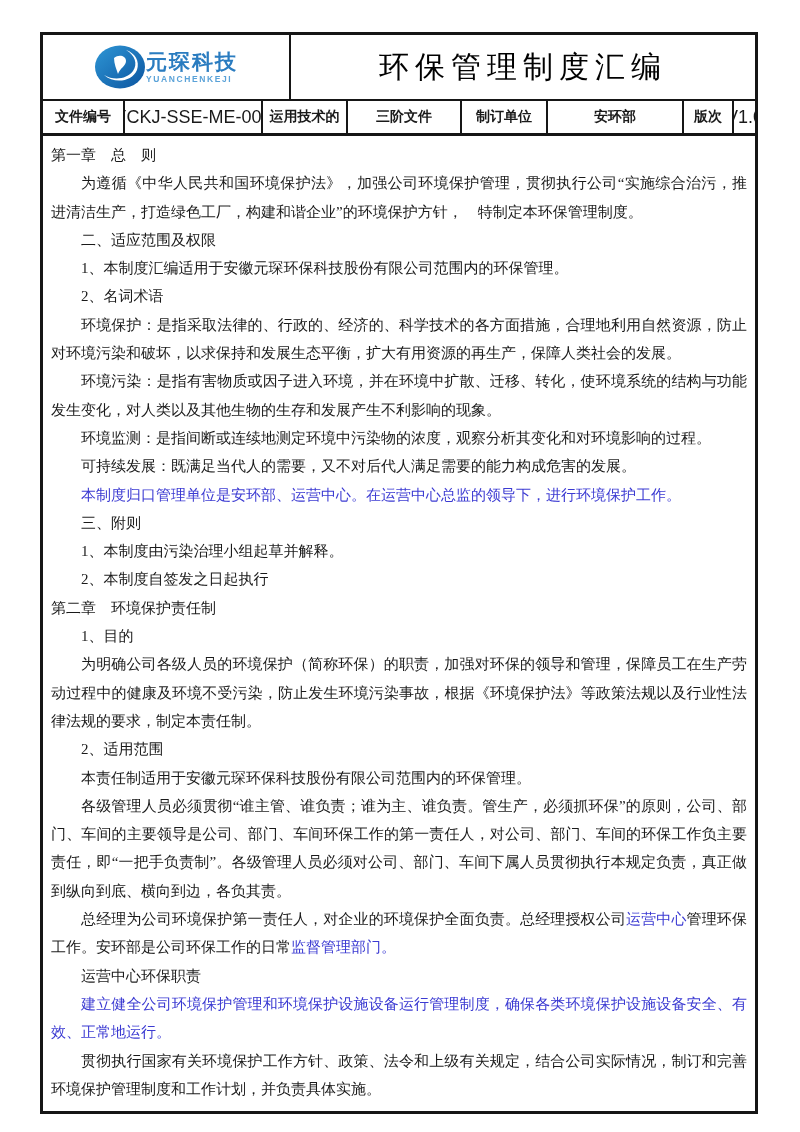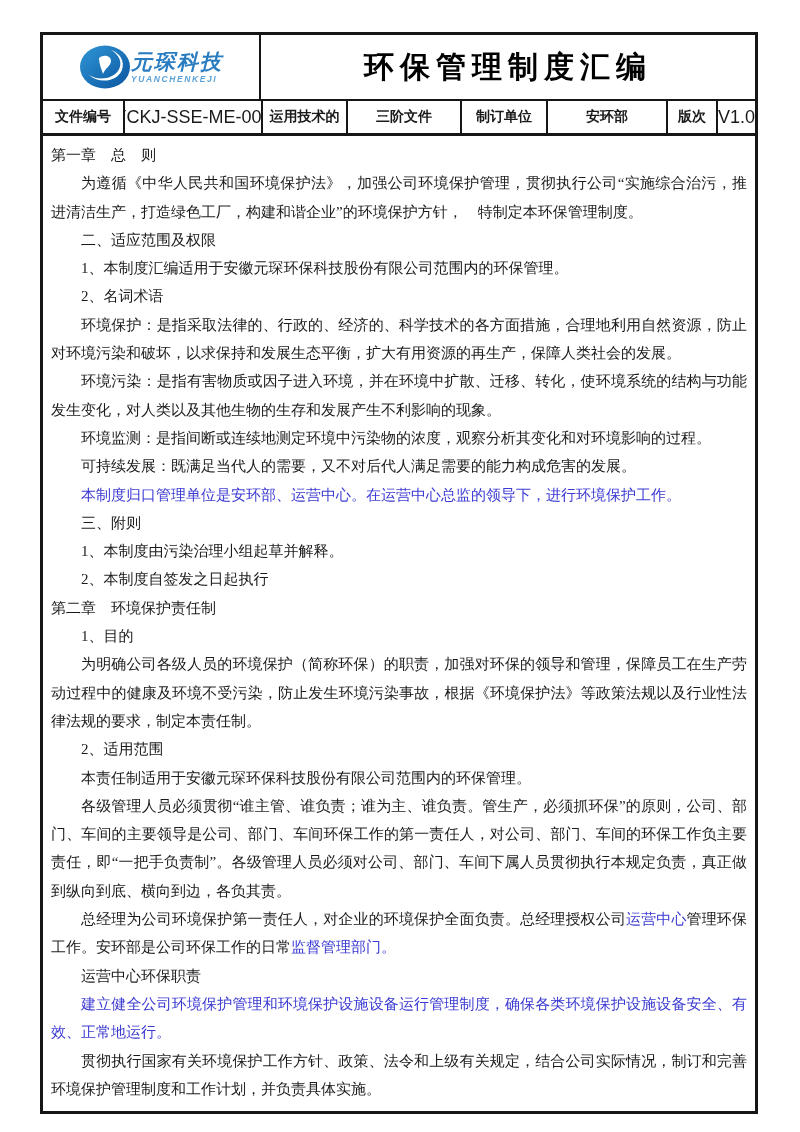--- a/index.html
+++ b/index.html
@@ -8,54 +8,54 @@
     font-family:"Liberation Serif",serif;color:#1a1a1a;
     outline:1px solid #e3e3e3;overflow:hidden;
   }
   .doc-frame{
     position:absolute;left:40px;top:32px;width:718px;
     border:3px solid #161616;box-sizing:border-box;background:#fff;
   }
   
   .header-row{display:flex;height:64px;border-bottom:2px solid #161616;}
   .logo-cell{
-    width:218px;border-right:2px solid #161616;box-sizing:border-box;
-    display:flex;align-items:center;justify-content:center;font-style:italic;
+    width:248px;border-right:2px solid #161616;box-sizing:border-box;
+    display:flex;align-items:center;justify-content:center;
   }
   .logo-svg{width:52px;height:46px;flex:0 0 auto;}
   .brand-stack{display:flex;flex-direction:column;line-height:1;}
   .brand-cn{
     font-size:21px;font-weight:700;color:#2a7cc0;letter-spacing:2px;
     font-family:"Liberation Sans",sans-serif;
   }
   .brand-en{
     font-size:8.5px;font-weight:700;color:#5aa2d8;letter-spacing:1.6px;
     margin-top:3px;font-family:"Liberation Sans",sans-serif;
   }
   .title-cell{flex:1;display:flex;align-items:center;justify-content:center;}
   .doc-title{
-    font-size:30px;font-weight:700;letter-spacing:6px;color:#000;
+    font-size:30px;font-weight:400;letter-spacing:6px;color:#000;
     font-family:"Liberation Serif",serif;
   }
   
   .meta-row{
     display:flex;height:32px;border-bottom:3px solid #161616;
     font-size:14px;align-items:stretch;
   }
   .meta-cell{
     display:flex;align-items:center;justify-content:center;
     border-right:2px solid #161616;box-sizing:border-box;
     white-space:nowrap;overflow:hidden;
   }
   .meta-cell:last-child{border-right:none;}
   .meta-label{font-weight:700;font-family:"Liberation Serif",serif;}
   .meta-value-cjk{font-weight:700;font-family:Liberation Sans, sans-serif;}
   .meta-value-latin{font-family:"Liberation Sans",sans-serif;font-size:18px;font-weight:500;}
   .w-label1{width:82px;} .w-val1{width:138px;} .w-label2{width:85px;}
-  .w-val2{width:114px;}  .w-label3{width:86px;} .w-val3{width:120px;}
+  .w-val2{width:114px;}  .w-label3{width:86px;} .w-val3{width:136px;}
   .w-label4{width:50px;} .w-val4{flex:1;}
   
   .doc-body{
     padding:5px 8px 8px 8px;min-height:928px;box-sizing:border-box;
     font-size:15px;line-height:28.3px;text-align:justify;
   }
   .doc-body p{margin:0;padding:0;}
   .para.indent{text-indent:2em;}
   .para.chapter{text-indent:0;}
   .blue{color:#3b3ad2;}

